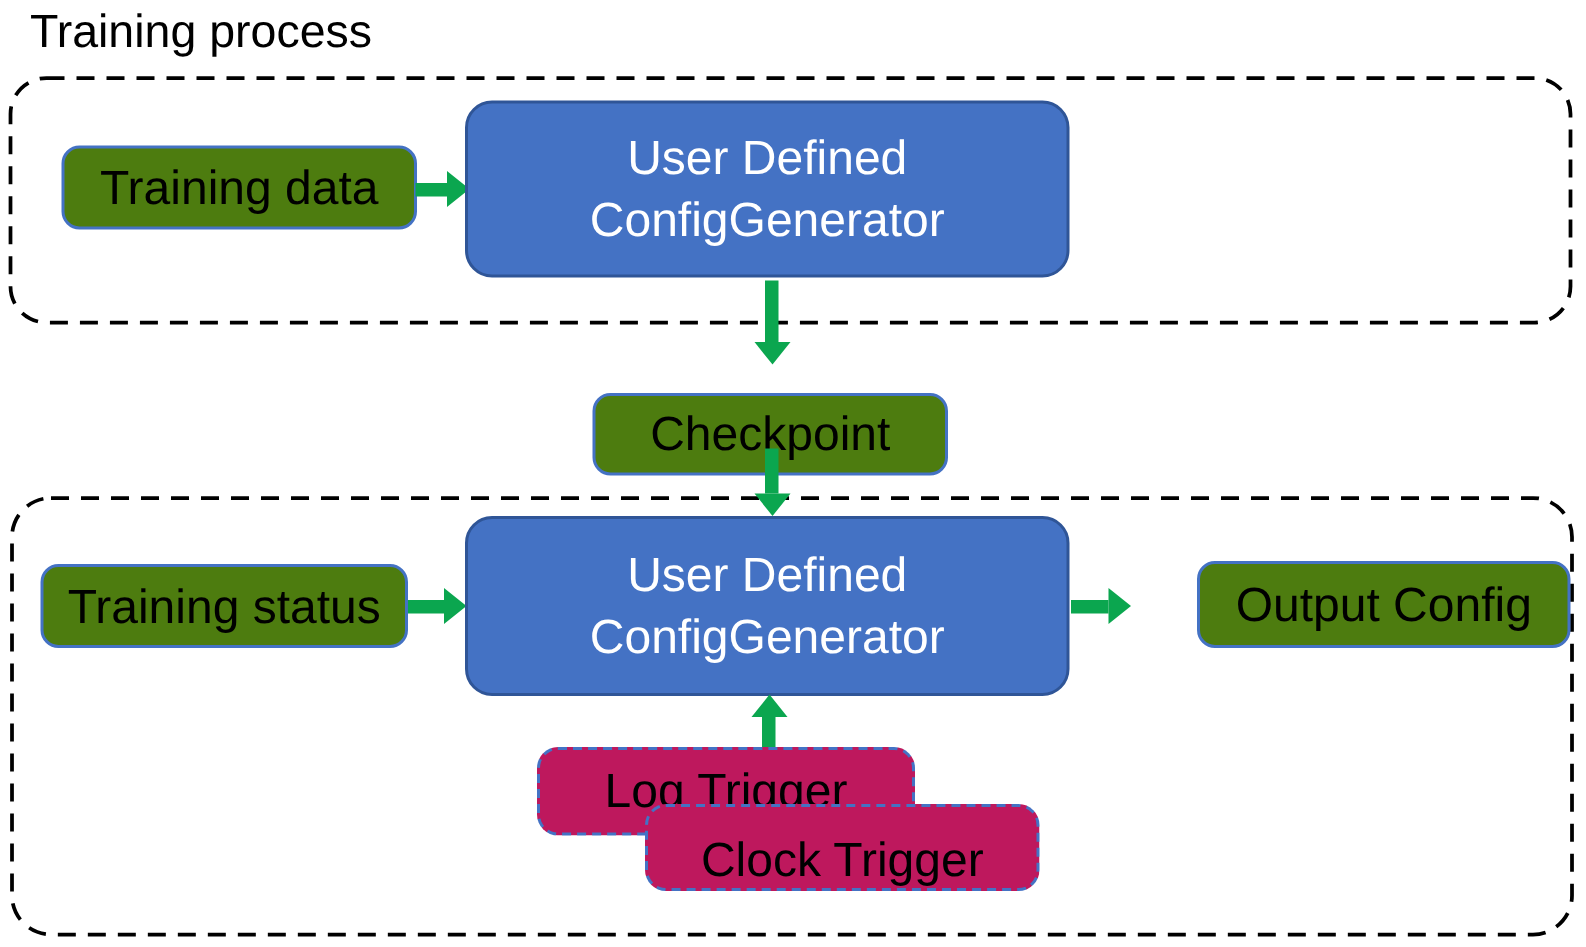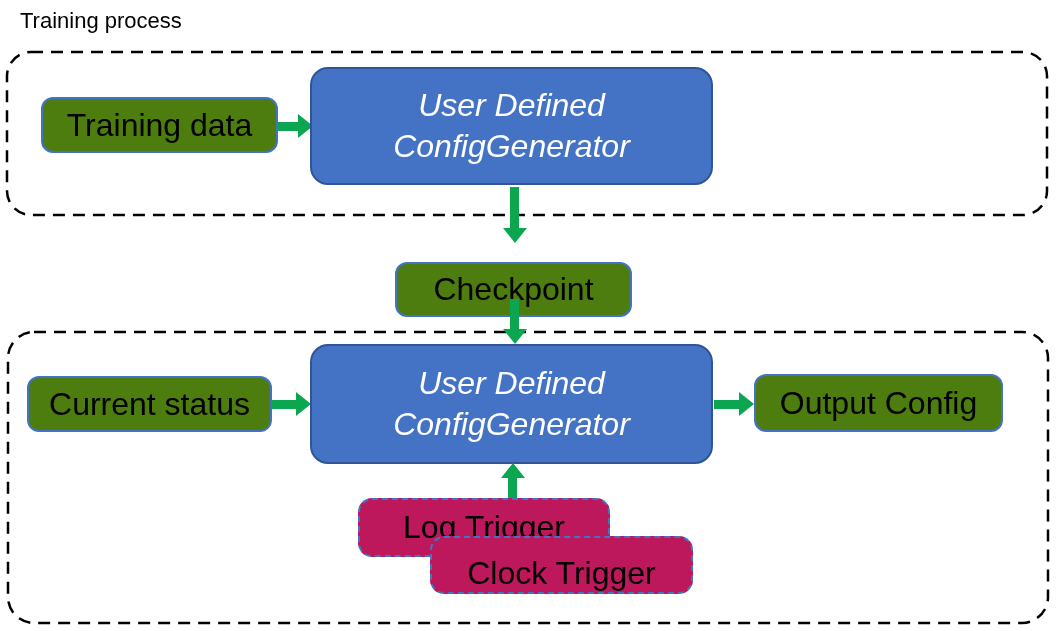--- a/index.html
+++ b/index.html
@@ -2,42 +2,42 @@
 <html style="--generator-fill: #4472C4; --generator-border: #2F5597; --box-border: #4472C4; --trigger-border: #4472C4; --arrow-green: #0BA64F; --outline-black: #000000; --text-black: #000000; --text-white: #FFFFFF;"><head>
 <meta charset="utf-8">
 <style>
   html,body { margin:0; padding:0; background:#fff; }
   .canvas {
     position:relative; width:1057px; height:631px; background:#fff;
     font-family:"Liberation Sans", sans-serif; overflow:hidden;
     color:var(--text-black,#000);
   }
   .section-title {
-    position:absolute; font-size:22px; line-height:36px;
+    position:absolute; font-size:31px; line-height:36px;
     color:var(--text-black,#000); white-space:nowrap;
   }
   .container-outline { position:absolute; z-index:0; }
   .container-outline rect {
     fill:none; stroke:var(--outline-black,#000); stroke-width:2.5;
     stroke-dasharray:12 8;
   }
   .box {
     position:absolute; box-sizing:border-box;
     display:flex; align-items:center; justify-content:center;
     text-align:center; white-space:nowrap; z-index:1;
   }
   .light-box {
     background:#4d7c0f; border:2px solid var(--box-border,#4472C4);
     border-radius:12px; font-size:32px; color:var(--text-black,#000);
   }
   .blue-box {
     background:var(--generator-fill,#4472C4);
     border:2px solid var(--generator-border,#2F5597);
     border-radius:18px; color:var(--text-white,#fff);
-    font-size:32px; line-height:41px; flex-direction:column;font-style:italic;
+    font-size:32px; line-height:41px; flex-direction:column;
   }
   .trigger-box {
     background:#be185d; border:2.5px dashed var(--trigger-border,#4472C4);
     border-radius:14px; font-size:32px; color:var(--text-black,#000);
   }
   .arrow { position:absolute; z-index:1; }
   .arrow i { position:absolute; display:block; }
   .arrow .shaft { background:var(--arrow-green,#0BA64F); }
   .arrow .head { width:0; height:0; }
   .arrow.right { height:24px; }
@@ -94,39 +94,39 @@
     <i class="shaft"></i>
       <i class="head"></i>
   </div>
 
 
   <svg class="container-outline" style="left:6px; top:330px;" width="1044" height="296">
     <rect x="2" y="2" width="1040" height="291" rx="26"></rect>
   </svg>
 
   <div class="box light-box" style="left:27px; top:376px; width:245px; height:56px;">
-    <span>Current status</span>
+    <span>Training status</span>
   </div>
 
   <div class="arrow right" style="left:272px; top:392px; width:39px;">
     <i class="shaft"></i>
       <i class="head"></i>
   </div>
 
   <div class="box blue-box" style="left:310px; top:344px; width:403px; height:120px;">
     <div>User Defined</div>
     <div>ConfigGenerator</div>
   </div>
 
   <div class="arrow right" style="left:714px; top:392px; width:40px;">
     <i class="shaft"></i>
       <i class="head"></i>
   </div>
 
-  <div class="box light-box" style="left:754px; top:374px; width:249px; height:58px;">
+  <div class="box light-box" style="left:798px; top:374px; width:249px; height:58px;">
     <span>Output Config</span>
   </div>
 
   <div class="arrow up" style="left:501px; top:463px; height:35px;">
     <i class="shaft"></i>
       <i class="head"></i>
   </div>
 
   <div class="box trigger-box" style="left:358px; top:498px; width:252px; height:59px; z-index:2;">
     <span>Log Trigger</span>

